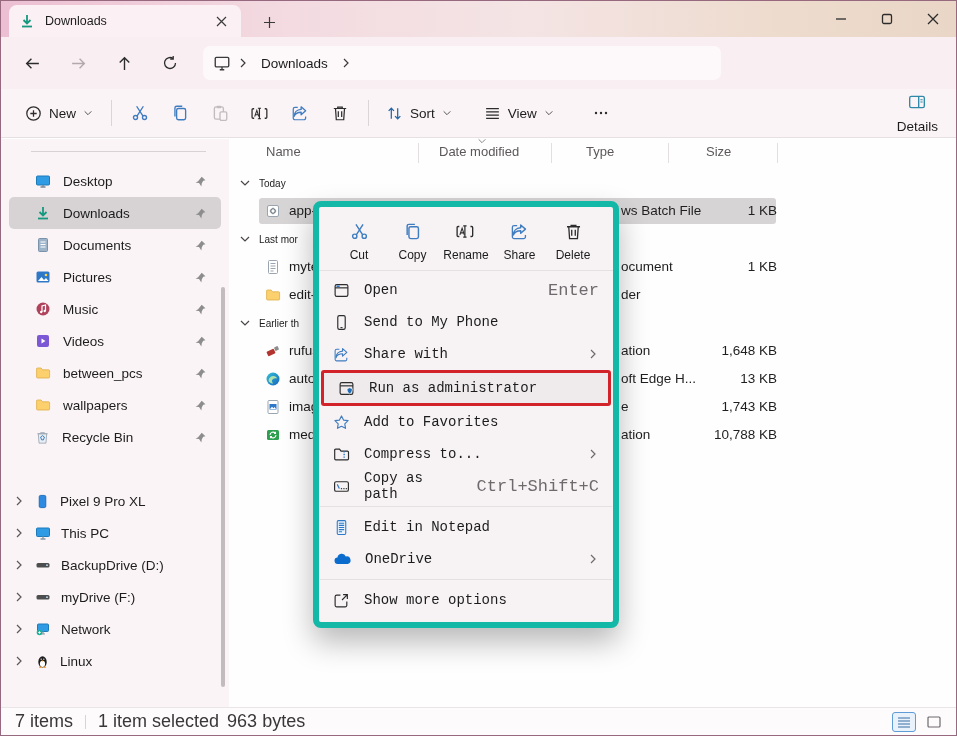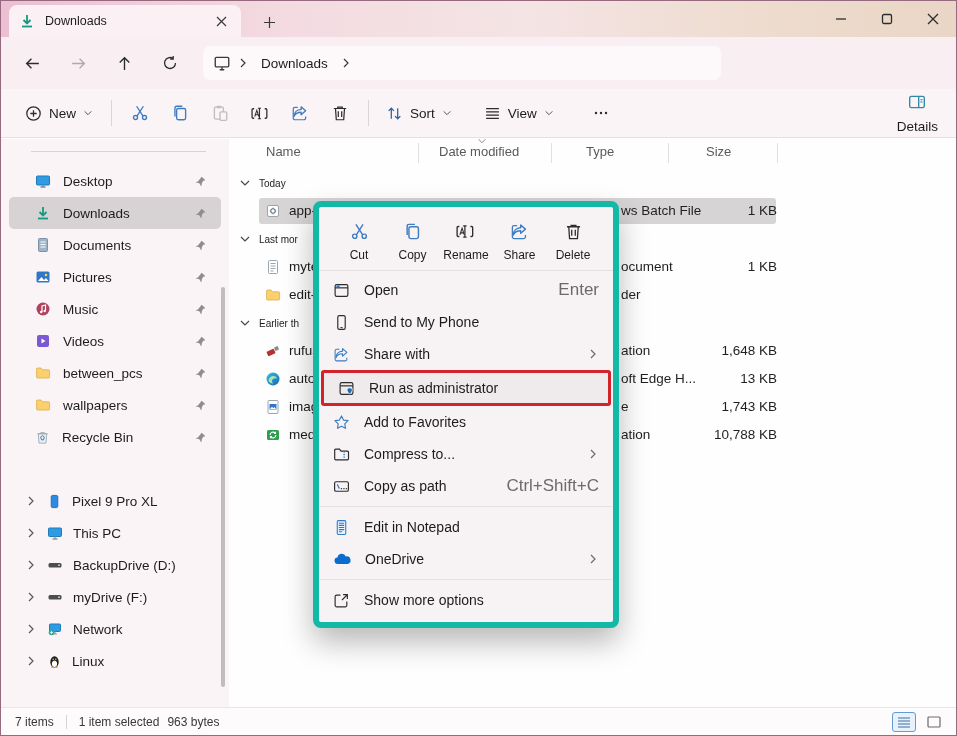--- a/index.html
+++ b/index.html
@@ -44,21 +44,21 @@
 
   
   .sidebar { position:absolute; left:0; top:138px; width:228px; bottom:28px; background:#fbf4f7; }
   .sb-divider { position:absolute; left:30px; top:12px; width:175px; height:1px; background:#d9d2d5; }
   .sb-list { position:absolute; left:0; top:26px; width:100%; }
   .sb-item { height:32px; display:flex; align-items:center; margin:0 8px 0 8px; padding-left:26px; gap:12px;
     border-radius:5px; font-size:13.5px; color:#1c1c1c; position:relative; }
   .sb-item.selected { background:#d7d3d5; }
   .sb-item .pin { position:absolute; right:14px; }
   .sb-tree { position:absolute; left:0; top:346px; width:100%; }
-  .sb-titem { height:32px; display:flex; align-items:center; margin:0 16px; padding-left:8px; gap:10px;
+  .sb-titem { height:32px; display:flex; align-items:center; margin:0 4px; padding-left:8px; gap:10px;
     font-size:13.5px; color:#1c1c1c; border-radius:5px; }
   .sb-scroll { position:absolute; right:4px; top:148px; width:4px; height:400px; background:#c2bcbf; border-radius:2px; }
 
   
   .main { position:absolute; left:228px; top:138px; right:0; bottom:28px; background:#fefefe; }
   .cols { position:absolute; left:0; top:2px; width:100%; height:24px; font-size:13px; color:#5c585a; }
   .col-h { position:absolute; top:3px; }
   .col-line { position:absolute; top:2px; width:1px; height:20px; background:#e3dfe1; }
   .sortmark { position:absolute; top:-4px; }
   .rows { position:absolute; left:0; top:30px; width:100%; }
@@ -69,30 +69,30 @@
   .frow .fname { position:absolute; left:60px; top:6px; white-space:nowrap; }
   .frow .ftype { position:absolute; left:392px; top:6px; color:#201f1f; white-space:nowrap; }
   .frow .fsize { position:absolute; left:400px; width:148px; top:6px; text-align:right; color:#201f1f; }
 
   
   .cmenu { position:absolute; left:312px; top:200px; width:306px; background:#f7f3f5;
     border:6px solid #14b8a6; border-radius:8px; box-shadow:0 14px 30px rgba(0,0,0,.28); padding:5px 0 6px; z-index:10; }
   .qrow { display:flex; justify-content:space-between; padding:6px 14px 7px; }
   .qbtn { width:52px; display:flex; flex-direction:column; align-items:center; gap:7px; font-size:12px; color:#1c1c1c; padding-top:4px; }
   .q-div { height:1px; background:#e5e0e2; margin:1px 0 3px; }
-  .mi { height:32px; display:flex; align-items:center; gap:14px; padding:0 14px; font-size:14px; color:#1c1c1c; }
+  .mi { height:32px; display:flex; align-items:center; gap:14px; padding:0 14px; font-size:14px; color:#1c1c1c;font-family:Liberation Mono, monospace; }
   .mi .short { margin-left:auto; font-size:17px; color:#6e696c; }
   .mi .sub { margin-left:auto; }
   .hl { border:3px solid #d2222a; border-radius:3px; margin:0 2px; }
   .hl .mi { height:30px; background:#efeaec; }
   .m-div { height:1px; background:#e5e0e2; margin:4px 1px; }
 
   
   .statusbar { position:absolute; left:0; bottom:0; width:100%; height:28px; background:#fdfbfc;
-    border-top:1px solid #eae5e7; display:flex; align-items:center; font-size:12px; color:#3a3738; }
+    border-top:1px solid #eae5e7; display:flex; align-items:center; font-size:18px; color:#3a3738; }
   .st-count { margin-left:14px; }
   .st-div { width:1px; height:14px; background:#d8d3d5; margin:0 12px; }
   .st-sel { } .st-size { margin-left:8px; }
   .st-views { position:absolute; right:10px; display:flex; gap:6px; align-items:center; }
   .vbtn { width:24px; height:20px; display:flex; align-items:center; justify-content:center; border-radius:3px; }
   .vbtn.active { border:1px solid #5f9bd5; background:#e9f2fb; }
 </style>
 </head>
 <body>
 

